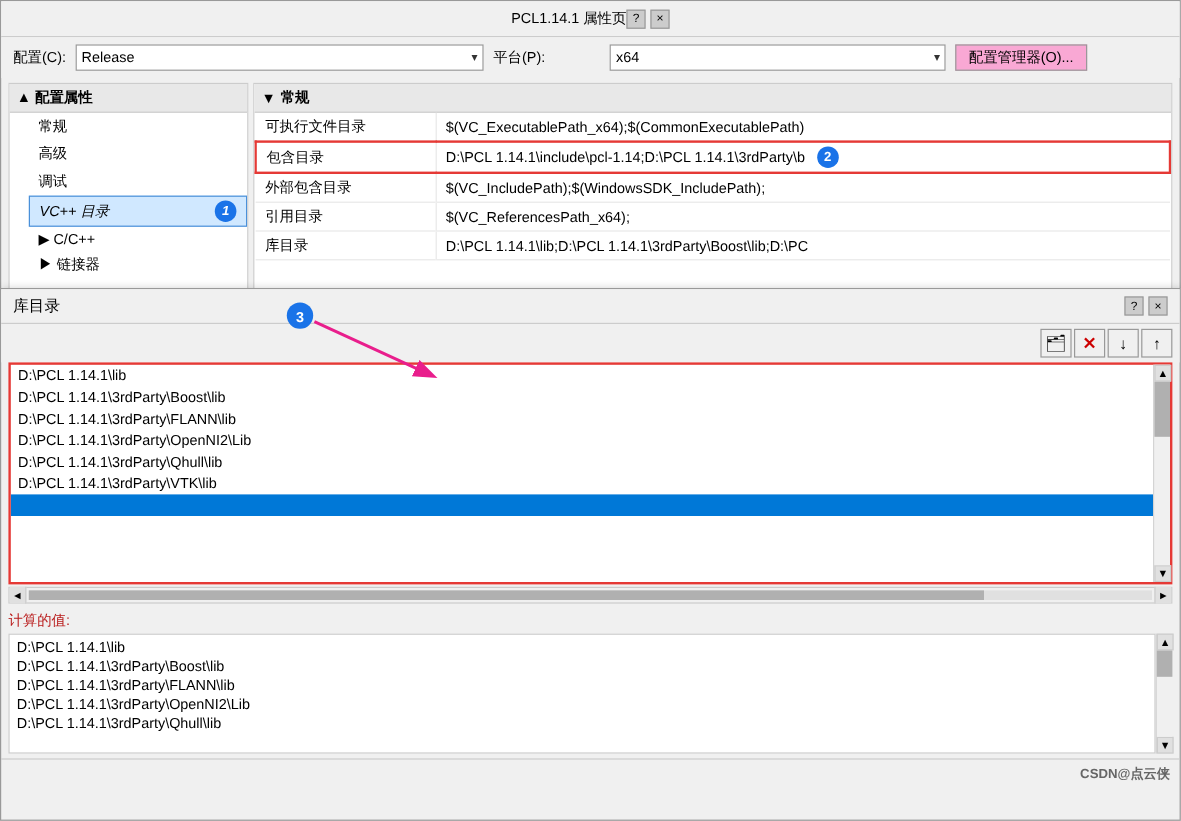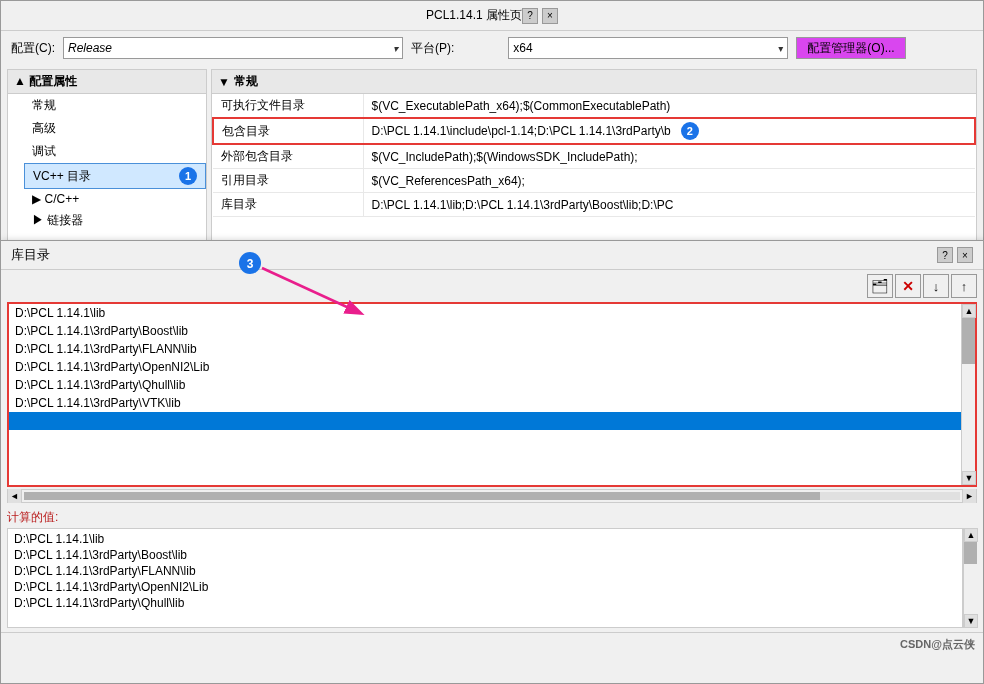--- a/index.html
+++ b/index.html
@@ -89,21 +89,21 @@
     }
 
     .platform-label {
       font-size: 12px;
       white-space: nowrap;
     }
 
     .manage-btn {
       height: 22px;
       padding: 0 10px;
-      background: #d946ef;
+      background: #f9a8d4;
       border: 1px solid #999;
       cursor: pointer;
       font-size: 12px;
       white-space: nowrap;
     }
 
     
     .main-content {
       display: flex;
       padding: 4px 6px;
@@ -133,20 +133,21 @@
       padding: 3px 8px;
       cursor: pointer;
       display: flex;
       align-items: center;
       gap: 4px;
     }
 
     .tree-item.highlighted {
       background: #d0e8ff;
       border: 1px solid #4a90d9;
+      font-style: italic;
     }
 
     .tree-indent {
       margin-left: 16px;
     }
 
     
     .badge {
       display: inline-flex;
       align-items: center;
@@ -345,21 +346,21 @@
   <div class="dialog-titlebar">
     <span class="dialog-title">PCL1.14.1 属性页</span>
     <div class="title-controls">
       <div class="title-btn">?</div>
       <div class="title-btn">×</div>
     </div>
   </div>
 
   <div class="config-row">
     <span class="config-label">配置(C):</span>
-    <div class="config-select" style="max-width:340px;font-style:italic;">
+    <div class="config-select" style="max-width:340px;">
       <span>Release</span>
       <span class="select-arrow">▾</span>
     </div>
     <span class="platform-label">平台(P):</span>
     <div class="config-select" style="max-width:280px;margin-left:46px;">
       <span>x64</span>
       <span class="select-arrow">▾</span>
     </div>
     <button class="manage-btn">配置管理器(O)...</button>
   </div>

